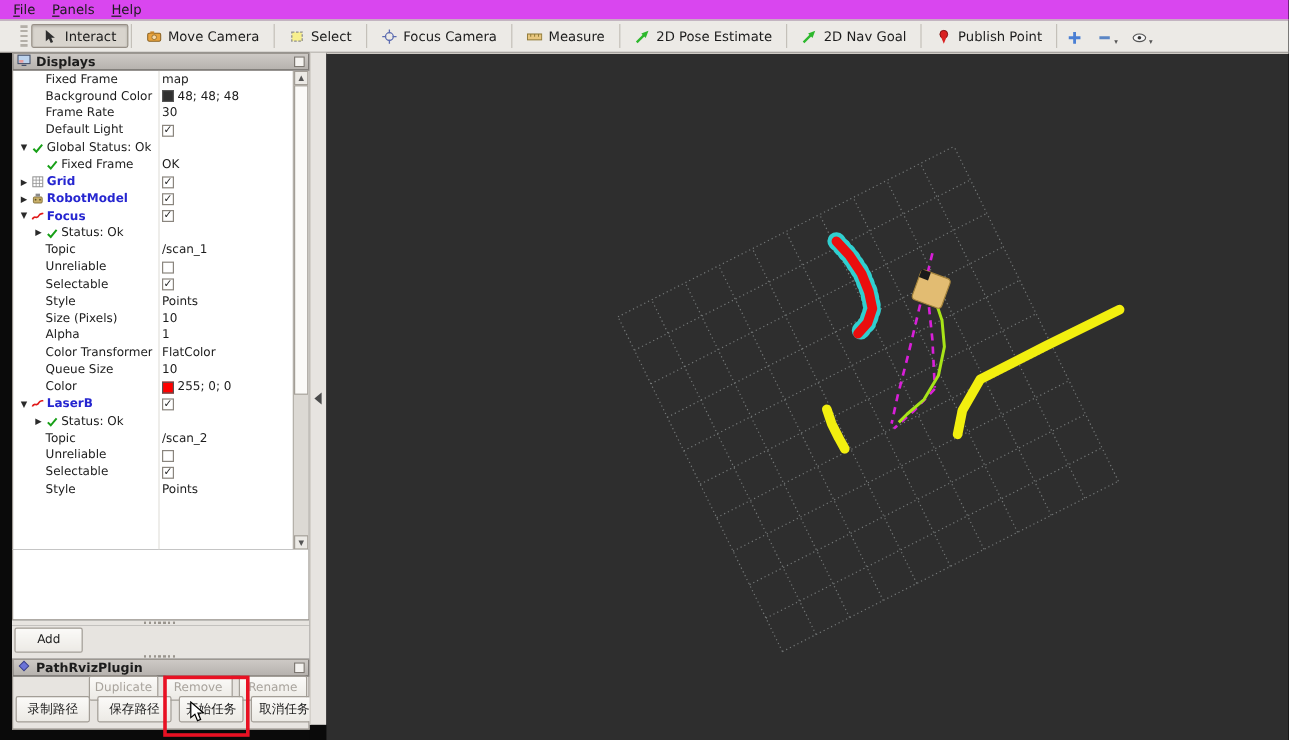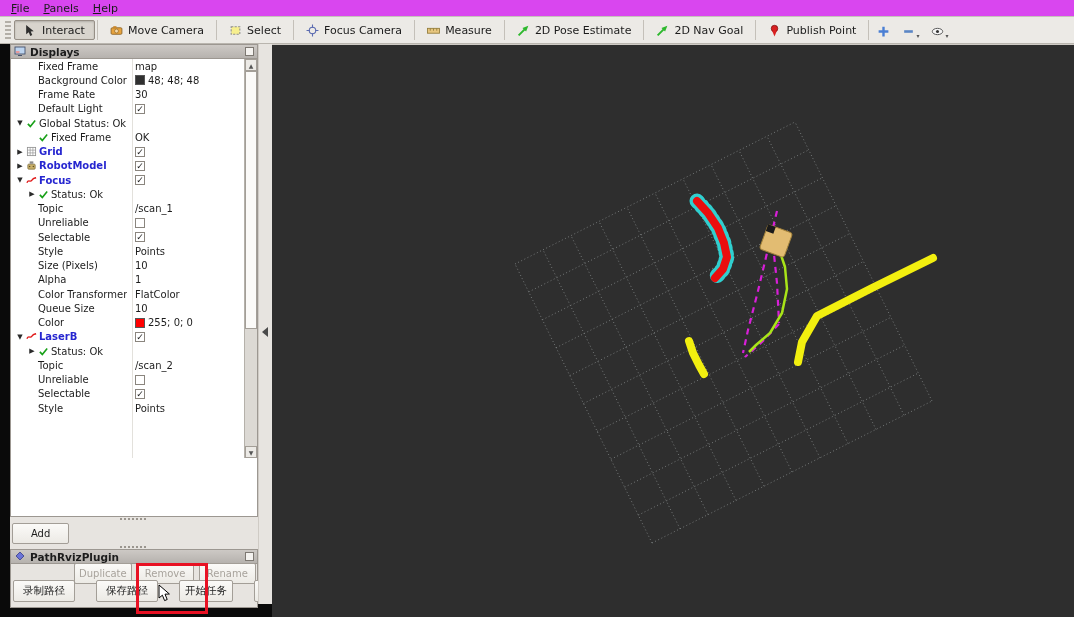--- a/index.html
+++ b/index.html
@@ -6,21 +6,21 @@
   #app{position:relative;width:1074px;height:617px;overflow:hidden;
        font-family:"DejaVu Sans","Liberation Sans",sans-serif;
        font-size:11px;color:#1c1c1c;background:#0a0a0a;}
   
   .menubar{position:absolute;left:0;top:0;width:1074px;height:17px;background:#d946ef;
            border-bottom:1px solid #c6c2bb;display:flex;align-items:center;padding-left:4px;box-sizing:border-box;}
   .menu-item{padding:1px 7px;cursor:default;}
   .menu-item u{text-decoration:underline;}
   
   .toolbar{position:absolute;left:0;top:17px;width:1074px;height:27px;background:#eceae6;
-           border-bottom:1px solid #b9b5ae;display:flex;align-items:center;padding-left:2px;box-sizing:border-box;}
+           border-bottom:1px solid #b9b5ae;display:flex;align-items:center;padding-left:14px;box-sizing:border-box;}
   .tb-handle{width:6px;height:18px;margin:0 3px;
              background:repeating-linear-gradient(to bottom,#b3afa8 0 2px,transparent 2px 4px);}
   .tool{display:flex;align-items:center;gap:5px;padding:3px 9px;border:1px solid transparent;border-radius:2px;
         background:transparent;font-size:11px;color:#1c1c1c;height:20px;box-sizing:border-box;}
   .tool.selected{background:#d8d4cd;border:1px solid #968f86;box-shadow:inset 0 1px 2px rgba(0,0,0,.18);}
   .tool svg{display:block;}
   .tb-sep{width:1px;height:20px;background:#c4c0b9;margin:0 2px;}
   .tool-mini{display:flex;align-items:flex-end;padding:2px 6px 3px 6px;position:relative;height:22px;box-sizing:border-box;}
   .tool-mini .caret{font-size:6px;color:#555;line-height:5px;margin-left:1px;}
   
@@ -55,21 +55,21 @@
   
   .desc-box{height:59px;background:#fff;border:1px solid #9c9791;border-top:none;box-sizing:border-box;}
   .hsplit{height:4px;display:flex;align-items:center;justify-content:center;background:#e7e4e0;}
   .hsplit .dots{width:28px;height:2px;background:repeating-linear-gradient(to right,#9a958e 0 2px,transparent 2px 4px);}
   .action-row{height:24px;background:#e7e4e0;display:flex;gap:5px;padding:2px 2px;box-sizing:border-box;text-align:right;}
   .pbtn{flex:1;background:linear-gradient(#fbfaf8,#eceae5);border:1px solid #a39e97;border-radius:2px;
         font-size:10px;color:#1c1c1c;display:flex;align-items:center;justify-content:center;height:19px;}
   .pbtn.disabled{color:#a8a39c;margin-top:40px;}
   
   .plugin-body{height:44px;background:#e7e4e0;border:1px solid #9c9791;border-top:none;box-sizing:border-box;
-               display:flex;gap:21px;padding:16px 0 0 2px;}
+               display:flex;gap:6px;padding:16px 0 0 2px;}
   .cbtn{background:linear-gradient(#fbfaf8,#eceae5);border:1px solid #a39e97;border-radius:2px;
         font-size:10.5px;color:#1c1c1c;height:20px;display:flex;align-items:center;justify-content:center;flex:none;}
   .red-box{position:absolute;left:126px;top:519px;width:66px;height:45px;border:3px solid #e81123;pointer-events:none;z-index:5;}
   .cursor{position:absolute;left:148px;top:540px;z-index:6;pointer-events:none;}
   
   .viewport{position:absolute;left:272px;top:0;width:802px;height:573px;background:#2e2e2e;border-top:1px solid #cfcbc5;box-sizing:border-box;}
   .viewport svg{display:block;}
 </style>
 </head>
 <body>

